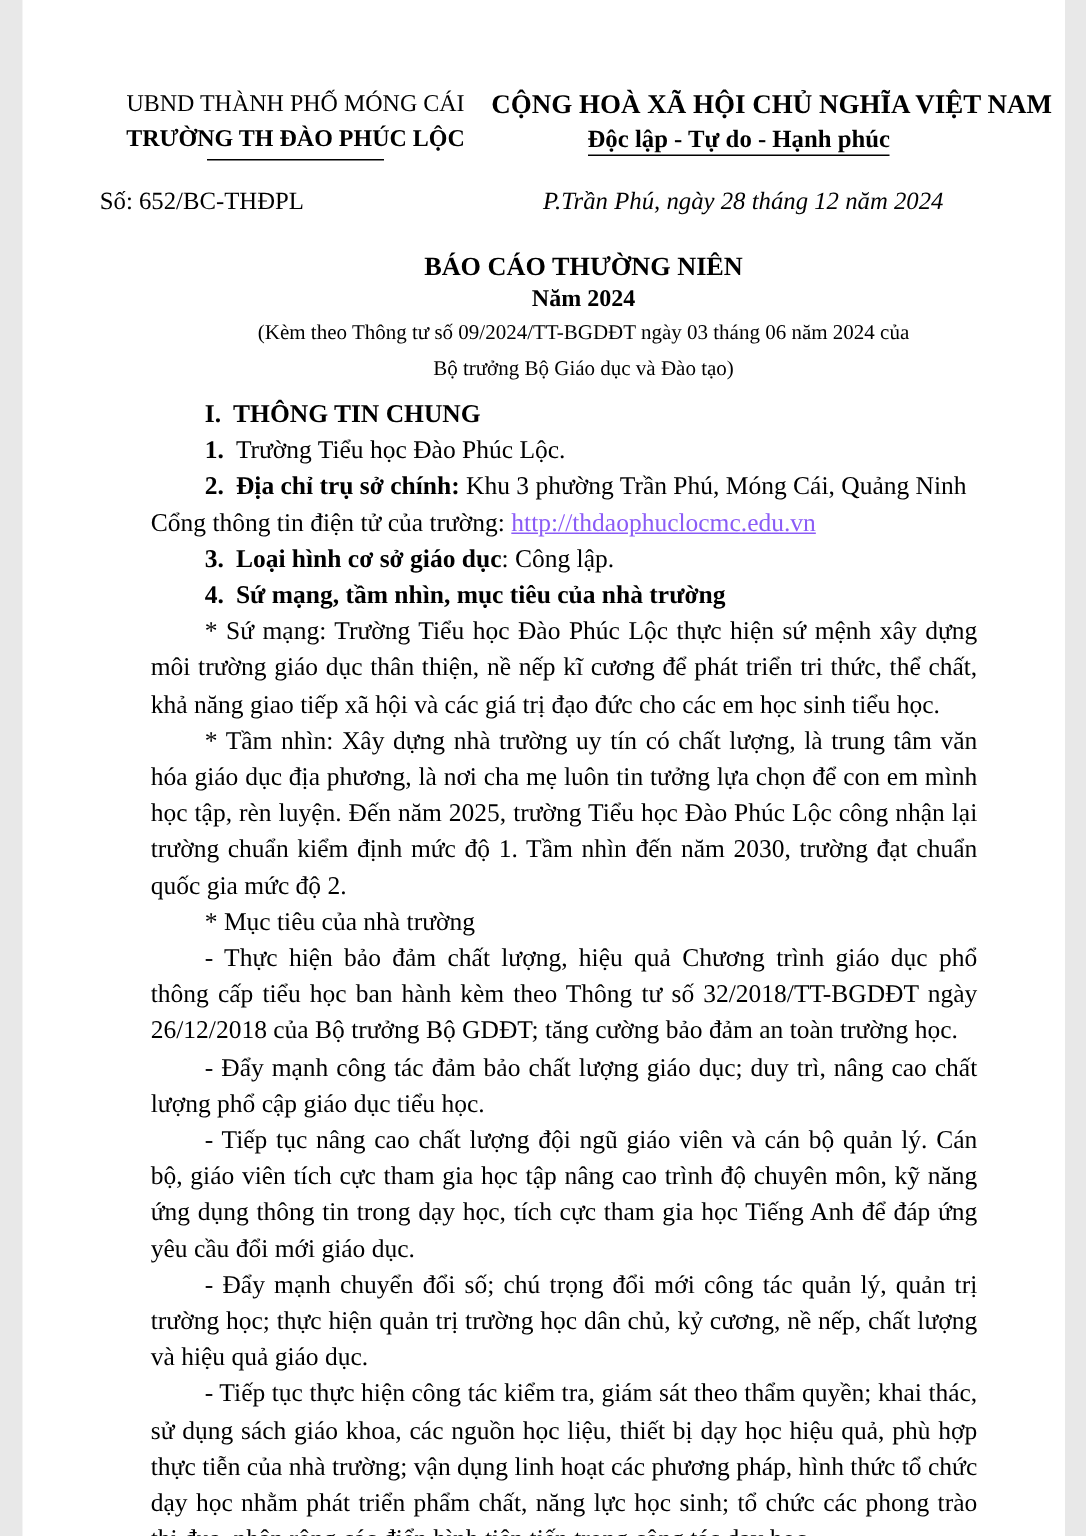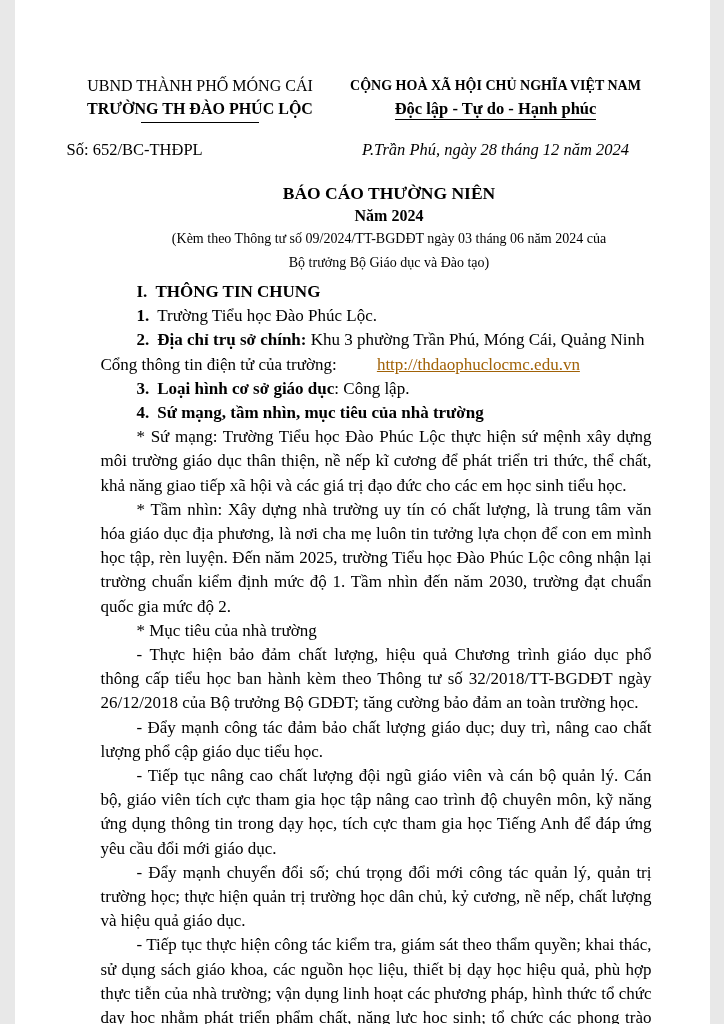--- a/index.html
+++ b/index.html
@@ -2,36 +2,36 @@
 <html lang="vi"><head>
 <meta charset="utf-8">
 <style>
   html, body { margin:0; padding:0; background:#e8e8e8; }
   .page {
     width:695px; height:1024px;
     background:#ffffff;
     color:#000000;
     font-family:"Liberation Serif", serif;
     box-sizing:border-box;
-    padding:74px 58px 0 86px;
+    padding:58px 58px 0 86px;
     overflow:hidden;
     position:relative;
     margin:0 auto;
   }
   
   .doc-header {
     display:flex;
     margin-left:-34px;
     margin-right:-6px;
     align-items:flex-start;
   }
   .hdr-left  { width:272px; text-align:center; }
   .hdr-right { width:330px; text-align:center; margin-left:auto; }
   .hdr-line  { font-size:16px; line-height:23px; white-space:nowrap; }
-  .hdr-right .hdr-top { font-size:14px; }
+  .hdr-right .hdr-top { font-size:18px; }
   .bold { font-weight:bold; }
   .hdr-rule {
     width:118px; height:0;
     border-bottom:1.5px solid #000;
     margin:2px auto 0;
   }
   .motto-underline span {
     border-bottom:1.5px solid #000;
     padding-bottom:1px;
     font-size:16.5px;
@@ -51,21 +51,21 @@
   .title-main { font-weight:bold; font-size:17.5px; line-height:24px; }
   .title-year { font-weight:bold; font-size:16px;  line-height:22px; }
   .title-sub  {  font-size:14px; line-height:24px; }
   
   .doc-body { margin-top:5px; font-size:17px; line-height:24.2px; }
   .para { margin:0; text-align:justify; }
   .para.heading, .para.item, .para.indent { text-indent:36px; }
   .para.heading { font-weight:bold; }
   .seg-num  { font-weight:bold; margin-right:8px; }
   .seg-bold { font-weight:bold; }
-  .seg-link { color:#a16207; text-decoration:underline; cursor:pointer;margin-left:36px; }
+  .seg-link { color:#8b5cf6; text-decoration:underline; cursor:pointer; }
 </style>
 </head>
 <body>
 
 <div class="page">
 
   <div class="doc-header">
     <div class="hdr-left">
       <div class="hdr-line">UBND THÀNH PHỐ MÓNG CÁI</div>
       <div class="hdr-line bold">TRƯỜNG TH ĐÀO PHÚC LỘC</div>

